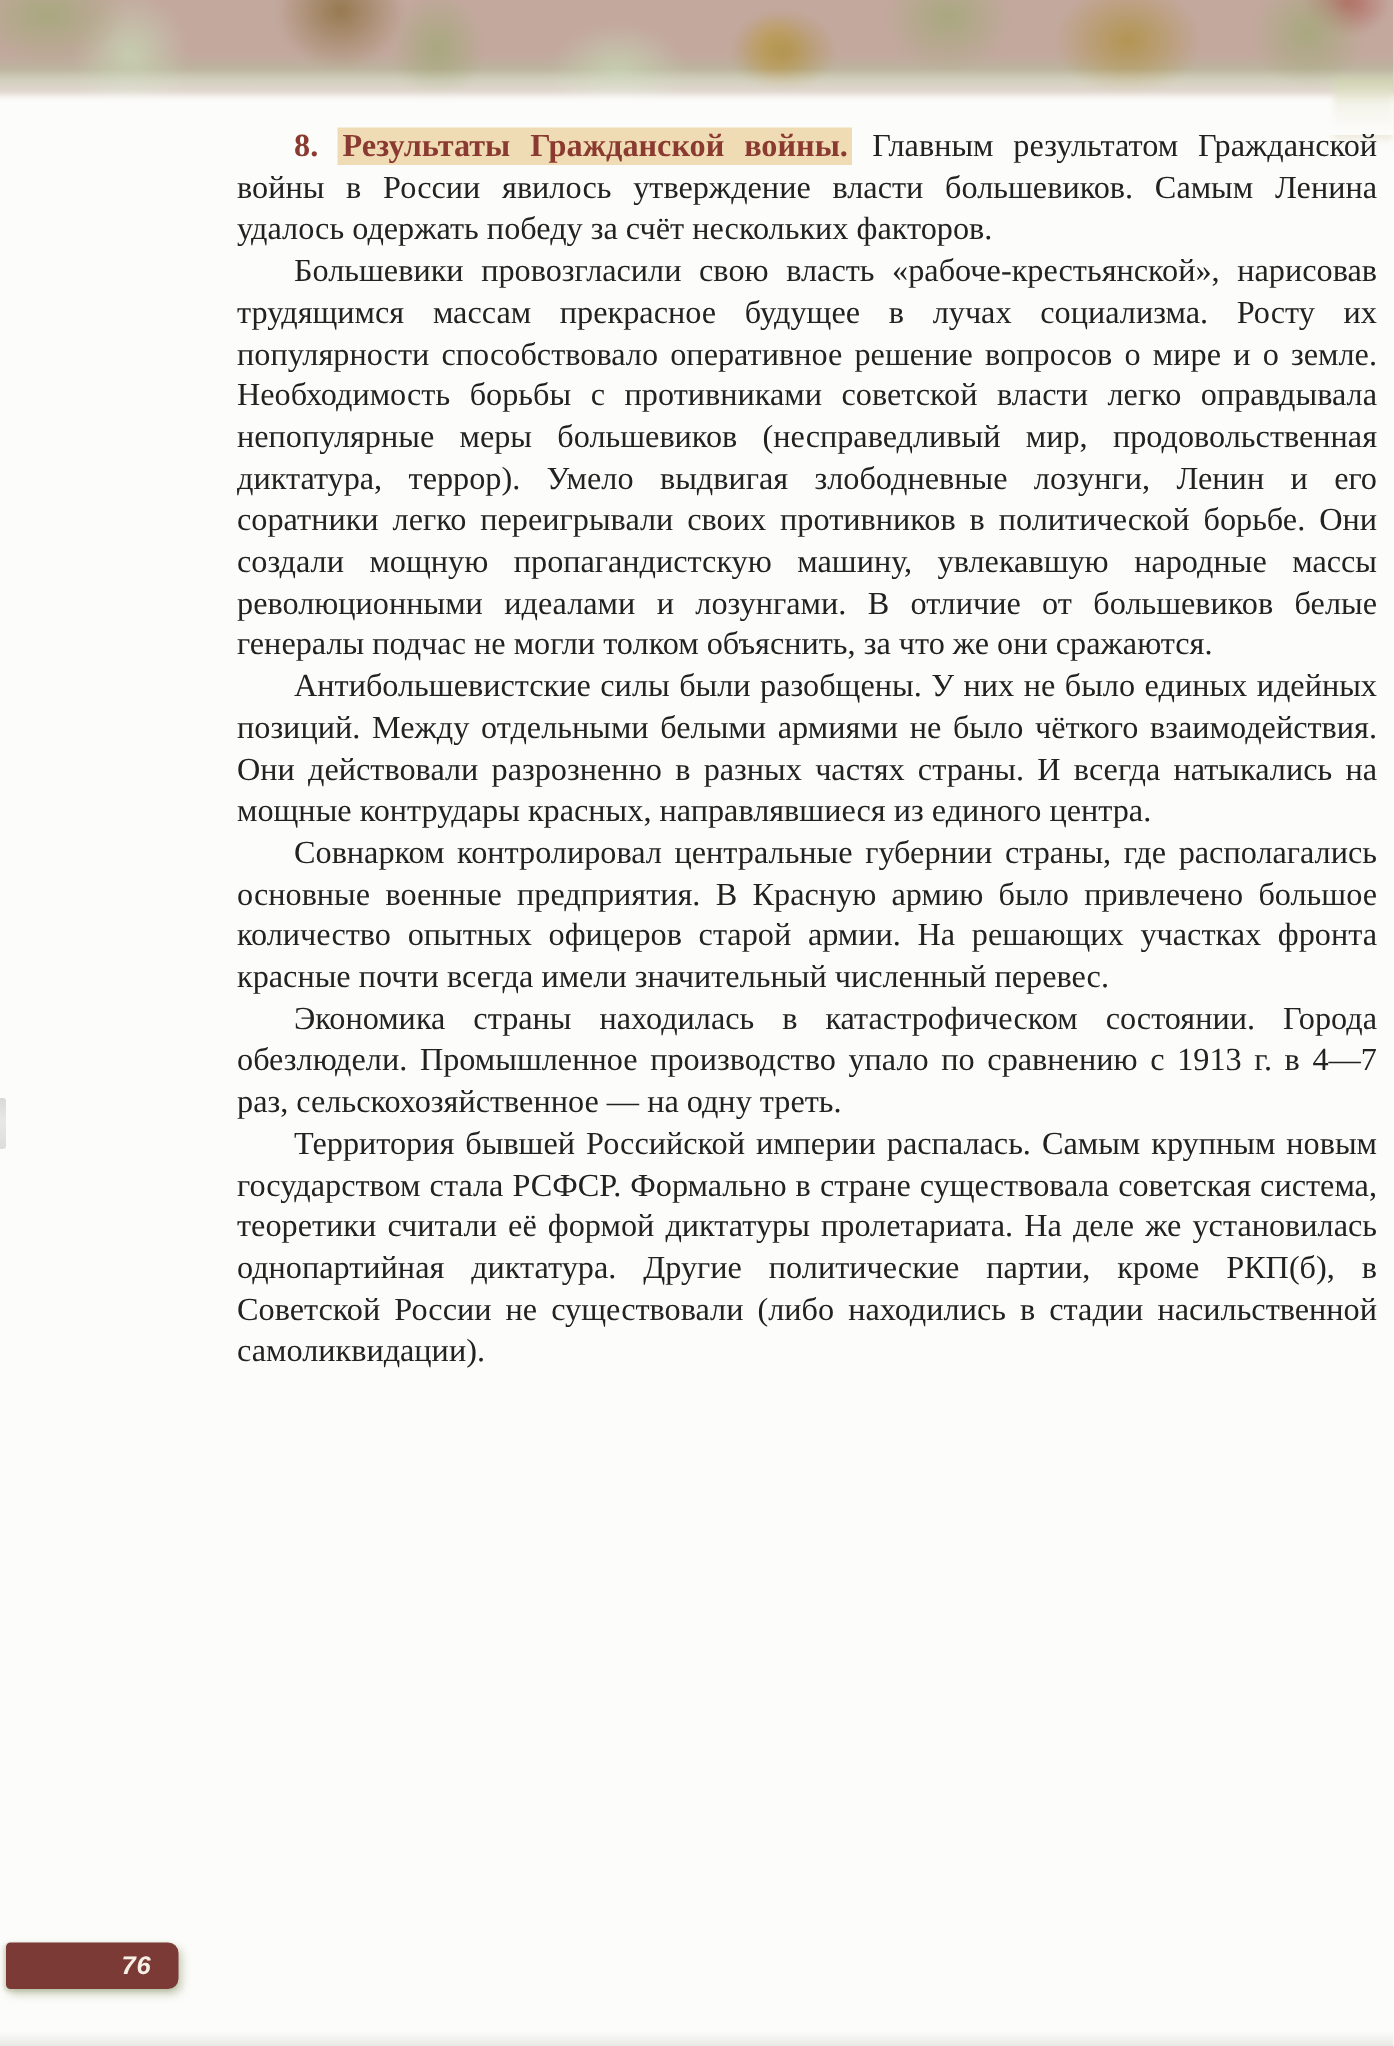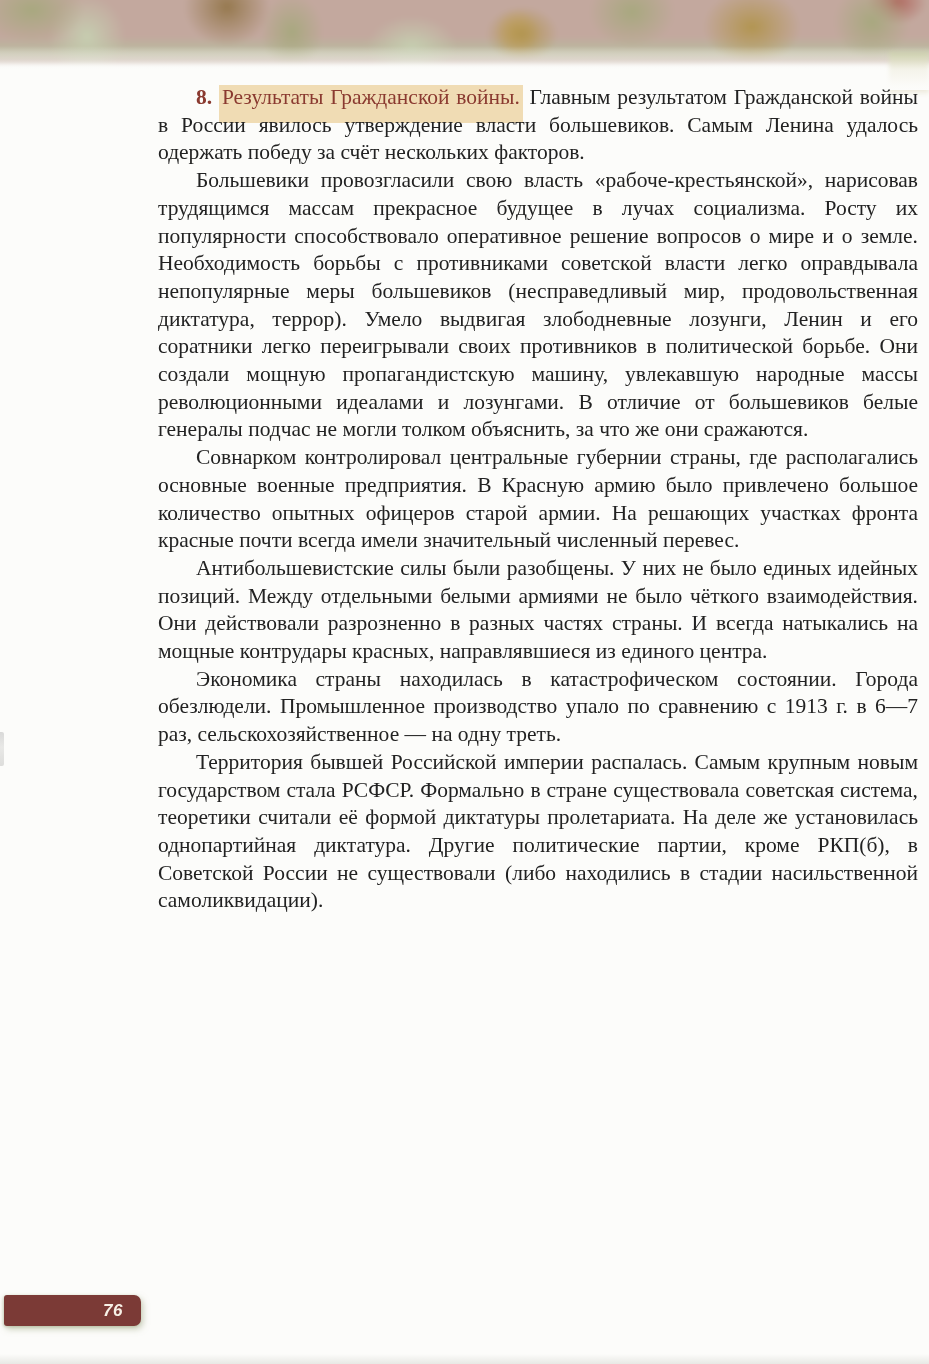--- a/index.html
+++ b/index.html
@@ -57,29 +57,29 @@
   
   .text-block{
     position:absolute;left:158px;top:84px;width:760px;
     color:var(--body-text);
     font-size:21.5px;line-height:27.7px;
     text-align:justify;
   }
   .text-block p{margin:0;text-indent:38px;}
   .h-num{font-weight:bold;color:var(--heading-accent);}
   .h-title{
-    font-weight:normal;color:var(--heading-accent);
+    font-weight:bold;color:var(--heading-accent);
     background:var(--heading-highlight);
-    padding:0 3px 14px 3px;
+    padding:0 3px 1px 3px;
     box-decoration-break:clone;-webkit-box-decoration-break:clone;
   }
 
   
   .page-badge{
-    position:absolute;left:4px;top:1295px;width:137px;height:31px;
+    position:absolute;left:4px;top:1295px;width:115px;height:31px;
     background:var(--badge-bg);
     border-radius:3px 7px 7px 3px;
     box-shadow:2px 3px 6px rgba(150,160,120,.5), -1px 1px 3px rgba(150,160,120,.4);
     display:flex;align-items:center;justify-content:flex-end;
     padding-right:18px;box-sizing:border-box;
   }
   .page-badge span{
     color:var(--badge-text);
     font-family:"Liberation Sans", sans-serif;
     font-size:17px;font-weight:bold;font-style:italic;letter-spacing:.5px;
@@ -103,23 +103,23 @@
 
   <div class="ornament">
     <div class="base"></div>
     <div class="right-ext"></div>
     <div class="fade"></div>
   </div>
 
   <div class="text-block">
     <p class="para"><span class="h-num">8.</span> <span class="h-title">Результаты Гражданской войны.</span> <span class="lead">Главным результатом Гражданской войны в России явилось утверждение власти большевиков. Самым Ленина удалось одержать победу за счёт нескольких факторов.</span></p>
     <p class="para">Большевики провозгласили свою власть «рабоче-крестьянской», нарисовав трудящимся массам прекрасное будущее в лучах социализма. Росту их популярности способствовало оперативное решение вопросов о мире и о земле. Необходимость борьбы с противниками советской власти легко оправдывала непопулярные меры большевиков (несправедливый мир, продовольственная диктатура, террор). Умело выдвигая злободневные лозунги, Ленин и его соратники легко переигрывали своих противников в политической борьбе. Они создали мощную пропагандистскую машину, увлекавшую народные массы революционными идеалами и лозунгами. В отличие от большевиков белые генералы подчас не могли толком объяснить, за что же они сражаются.</p>
+    <p class="para">Антибольшевистские силы были разобщены. У них не было единых идейных позиций. Между отдельными белыми армиями не было чёткого взаимодействия. Они действовали разрозненно в разных частях страны. И всегда натыкались на мощные контрудары красных, направлявшиеся из единого центра.</p>
     <p class="para">Совнарком контролировал центральные губернии страны, где располагались основные военные предприятия. В Красную армию было привлечено большое количество опытных офицеров старой армии. На решающих участках фронта красные почти всегда имели значительный численный перевес.</p>
-    <p class="para">Антибольшевистские силы были разобщены. У них не было единых идейных позиций. Между отдельными белыми армиями не было чёткого взаимодействия. Они действовали разрозненно в разных частях страны. И всегда натыкались на мощные контрудары красных, направлявшиеся из единого центра.</p>
-    <p class="para">Экономика страны находилась в катастрофическом состоянии. Города обезлюдели. Промышленное производство упало по сравнению с 1913 г. в 6—7 раз, сельскохозяйственное — на одну треть.</p>
+    <p class="para">Экономика страны находилась в катастрофическом состоянии. Города обезлюдели. Промышленное производство упало по сравнению с 1913 г. в 4—7 раз, сельскохозяйственное — на одну треть.</p>
     <p class="para">Территория бывшей Российской империи распалась. Самым крупным новым государством стала РСФСР. Формально в стране существовала советская система, теоретики считали её формой диктатуры пролетариата. На деле же установилась однопартийная диктатура. Другие политические партии, кроме РКП(б), в Советской России не существовали (либо находились в стадии насильственной самоликвидации).</p>
   </div>
 
   <div class="page-badge">
     <span>76</span>
   </div>
 
   <div class="edge-mark"></div>
   <div class="bottom-shade"></div>
 

